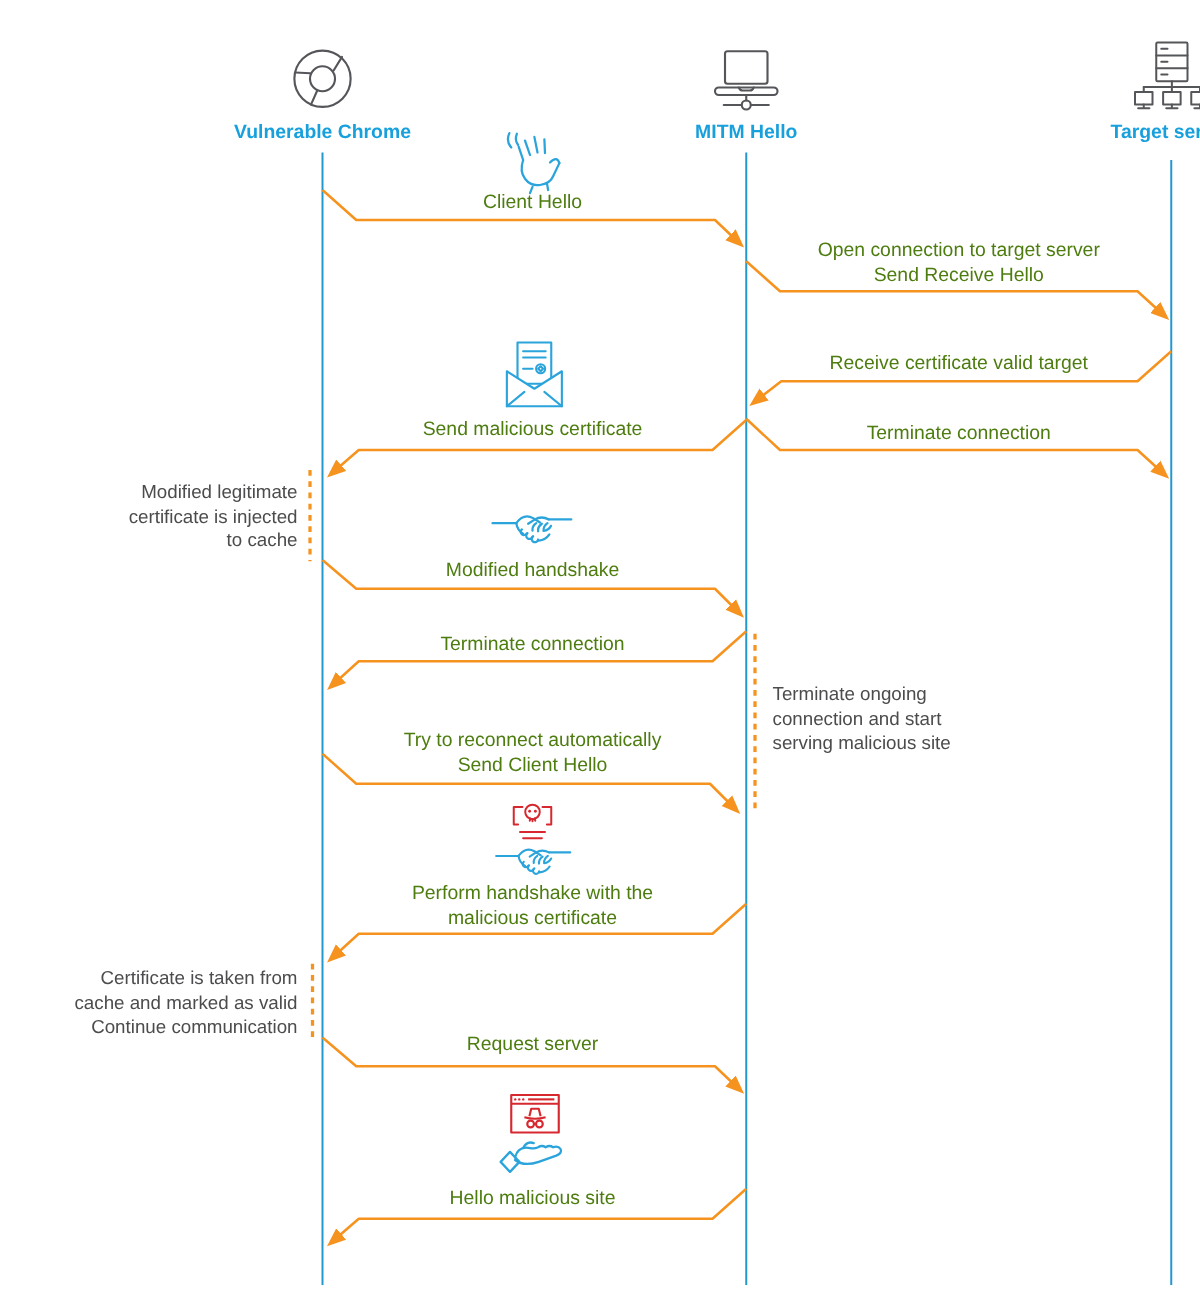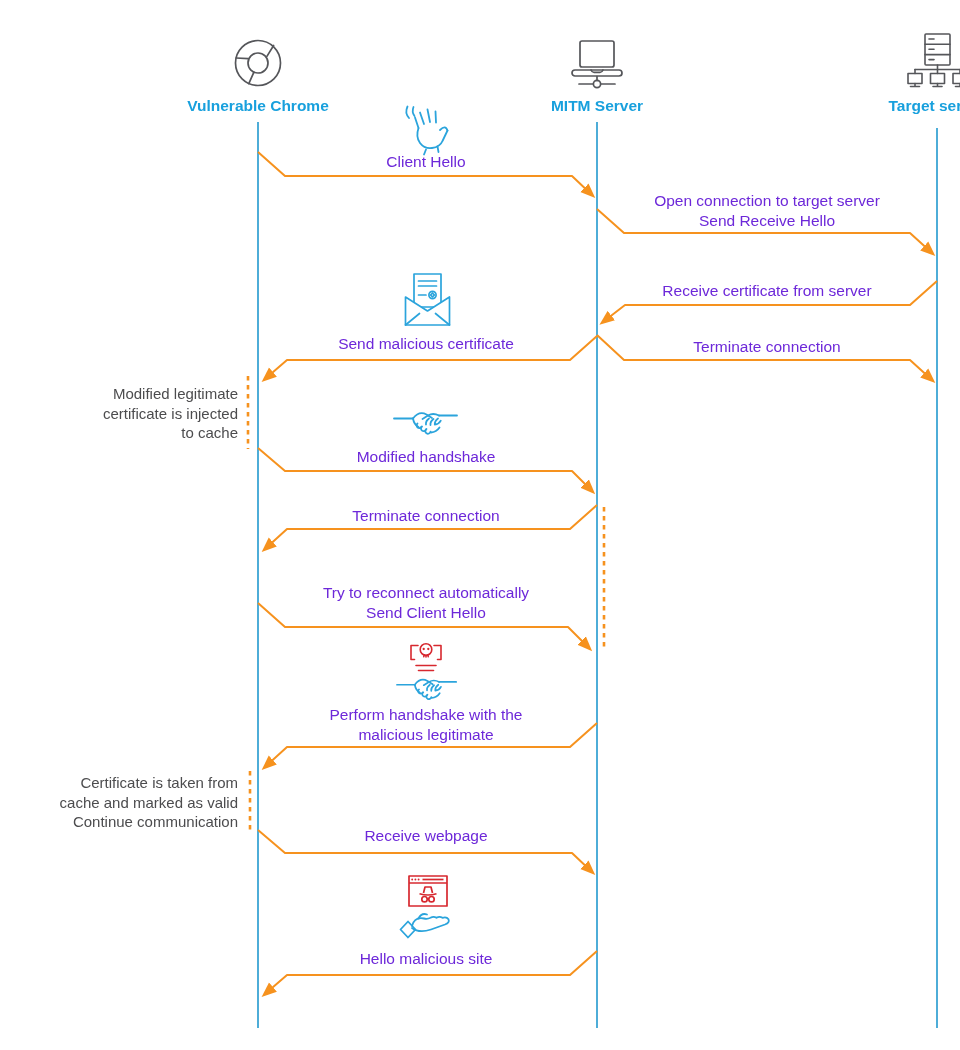--- a/index.html
+++ b/index.html
@@ -7,21 +7,21 @@
     position:relative;width:960px;height:1050px;background:#ffffff;
     font-family:"Liberation Sans",sans-serif;overflow:hidden;margin-left:36px;
   }
   .layer{position:absolute;left:0;top:0;}
   .actor-label{
     position:absolute;transform:translateX(-50%);
     font-size:15.5px;font-weight:700;color:#18a0dd;white-space:nowrap;
   }
   .msg{
     position:absolute;transform:translateX(-50%);
-    font-size:15.5px;color:#6d28d9;text-align:center;line-height:20px;
+    font-size:15.5px;color:#4d7c0f;text-align:center;line-height:20px;
     white-space:pre-line;
   }
   .ann{
     position:absolute;font-size:15px;color:#4c4c4e;line-height:19.5px;
     white-space:pre-line;width:210px;
   }
   .ann-left{text-align:right;}
   .ann-right{text-align:left;}
 </style>
 </head>
@@ -174,38 +174,41 @@
       </g>
       <g stroke="#2ba4dc" fill="none" stroke-width="1.8" stroke-linecap="round" stroke-linejoin="round">
         <path d="M5.5,56.5 L13,48.5 L20.5,56.5 L13,64.5 Z"></path>
         <path d="M17,53 Q19.5,43.5 29,45.5 Q32.5,46.3 35.5,44.8 Q38.5,42.8 41.5,44.8 Q44.5,42.8 47.5,44.8 Q51.5,43.3 53.5,46.3 Q55,49.5 50,51.5 L36,56.5 Q24,60.5 17,55"></path>
         <path d="M23.5,45.5 Q26.5,39.5 32,41.5"></path>
       </g>
     </g>
   </svg>
 
   <div class="actor-label" style="left:222px;top:97px">Vulnerable Chrome</div>
-  <div class="actor-label" style="left:561px;top:97px">MITM Server</div>
+  <div class="actor-label" style="left:561px;top:97px">MITM Hello</div>
   <div class="actor-label" style="left:901px;top:97px">Target server</div>
 
   <div class="msg" style="left:390px;top:152px">Client Hello</div>
   <div class="msg" style="left:731px;top:191px">Open connection to target server
 Send Receive Hello</div>
-  <div class="msg" style="left:731px;top:281px">Receive certificate from server</div>
+  <div class="msg" style="left:731px;top:281px">Receive certificate valid target</div>
   <div class="msg" style="left:390px;top:334px">Send malicious certificate</div>
   <div class="msg" style="left:731px;top:337px">Terminate connection</div>
   <div class="msg" style="left:390px;top:447px">Modified handshake</div>
   <div class="msg" style="left:390px;top:506px">Terminate connection</div>
   <div class="msg" style="left:390px;top:583px">Try to reconnect automatically
 Send Client Hello</div>
   <div class="msg" style="left:390px;top:705px">Perform handshake with the
-malicious legitimate</div>
-  <div class="msg" style="left:390px;top:826px">Receive webpage</div>
+malicious certificate</div>
+  <div class="msg" style="left:390px;top:826px">Request server</div>
   <div class="msg" style="left:390px;top:949px">Hello malicious site</div>
 
   <div class="ann ann-left" style="right:758px;top:384px">Modified legitimate
 certificate is injected
 to cache</div>
+  <div class="ann ann-right" style="left:582px;top:546px">Terminate ongoing
+connection and start
+serving malicious site</div>
   <div class="ann ann-left" style="right:758px;top:773px">Certificate is taken from
 cache and marked as valid
 Continue communication</div>
 
 </div>
 
 </body></html>

